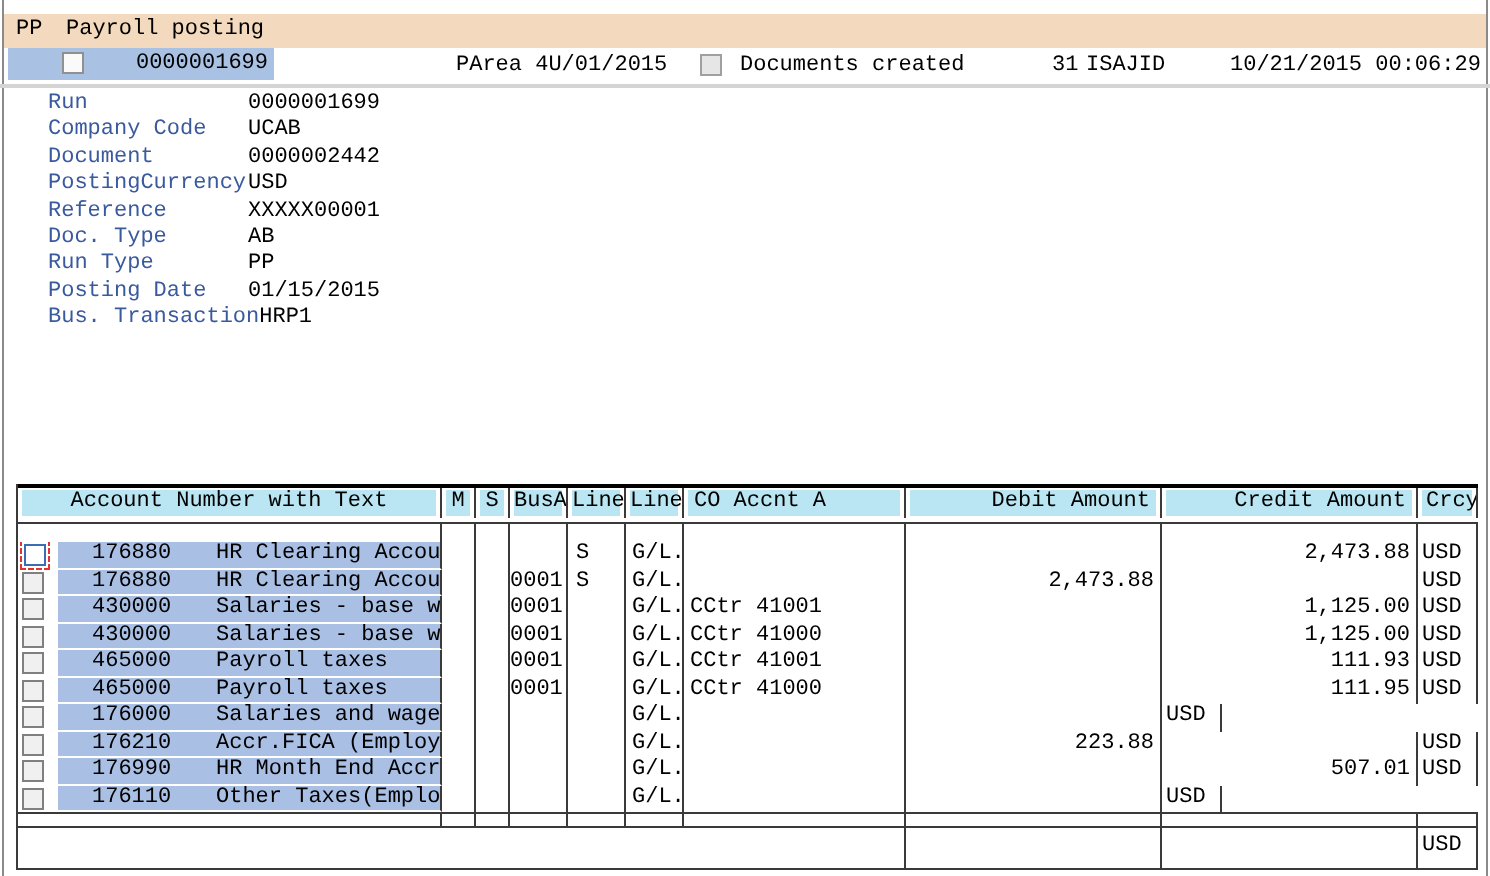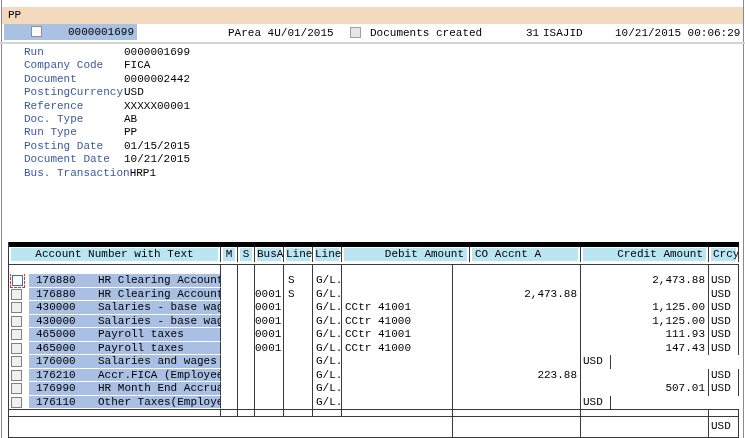--- a/index.html
+++ b/index.html
@@ -21,82 +21,82 @@
   
   .fields{position:absolute;left:24px;top:46px;}
   .field-row{height:13.4px;line-height:13.4px;white-space:pre;}
   .f-label{display:inline-block;min-width:100px;color:#3a5a9e;}
   .f-value{color:#000;}
 
   
   .ptable{position:absolute;left:8px;top:242px;width:730px;border-left:1px solid #3a3a3a;}
   .trow{display:flex;}
   .tc{box-sizing:border-box;border-right:1px solid #3a3a3a;overflow:hidden;white-space:pre;}
-  .hrow{border-top:5px solid #000000;border-bottom:1px solid #3a3a3a;height:17px;}
+  .hrow{border-top:2px solid #000000;border-bottom:1px solid #3a3a3a;height:17px;}
   .hrow .tc{height:15px;}
   .hin{margin:1px 2px;background:#b9e6f2;height:13px;line-height:13px;}
   .srow .tc{height:100%;}
   .drow{height:13.5px;line-height:13px;}
   .c-acc{background:#a9c0e4;border-bottom:1px solid #ffffff;}
-  .acc-num{display:inline-block;width:62px;margin-left:7px;}
+  .acc-num{display:inline-block;width:62px;margin-left:17px;}
   .cb{width:11px;height:11px;margin:1px 0 0 2px;background:#f0f0f0;border:1px solid #808080;box-sizing:border-box;}
   .cb.focused{background:#ffffff;border:1px solid #3b6db0;outline:1px dashed #e23333;outline-offset:1px;margin-left:3px;}
   .hline{height:1px;background:#3a3a3a;width:100%;}
   .frow{border-top:1px solid #3a3a3a;border-bottom:1px solid #3a3a3a;height:20px;}
   .ar{text-align:right;} .ac{text-align:center;}
 </style>
 </head>
 <body>
 
 <div class="screen">
   <div class="edge edge-left"></div>
   <div class="edge edge-right"></div>
 
   <div class="title-bar">
     <span class="abs" style="left:6px;">PP</span>
+    <span class="abs" style="left:31px;">Payroll posting</span>
   </div>
 
   <div class="run-bar">
     <div class="run-select">
       <span class="cbx" style="left:27px;top:2px;"></span>
       <span class="run-id">0000001699</span>
     </div>
     <span class="abs" style="left:226px;">PArea 4U/01/2015</span>
     <span class="cbx grey" style="left:348px;top:3px;"></span>
     <span class="abs" style="left:368px;">Documents created</span>
     <span class="abs" style="left:524px;">31</span>
     <span class="abs" style="left:541px;">ISAJID</span>
     <span class="abs" style="left:613px;">10/21/2015 00:06:29</span>
   </div>
 
   <div class="sep"></div>
 
   <div class="fields">
       <div class="field-row"><span class="f-label">Run</span><span class="f-value">0000001699</span></div>
-      <div class="field-row"><span class="f-label">Company Code</span><span class="f-value">FICA</span></div>
+      <div class="field-row"><span class="f-label">Company Code</span><span class="f-value">UCAB</span></div>
       <div class="field-row"><span class="f-label">Document</span><span class="f-value">0000002442</span></div>
       <div class="field-row"><span class="f-label">PostingCurrency</span><span class="f-value">USD</span></div>
       <div class="field-row"><span class="f-label">Reference</span><span class="f-value">XXXXX00001</span></div>
       <div class="field-row"><span class="f-label">Doc. Type</span><span class="f-value">AB</span></div>
       <div class="field-row"><span class="f-label">Run Type</span><span class="f-value">PP</span></div>
       <div class="field-row"><span class="f-label">Posting Date</span><span class="f-value">01/15/2015</span></div>
-      <div class="field-row"><span class="f-label">Document Date</span><span class="f-value">10/21/2015</span></div>
       <div class="field-row"><span class="f-label">Bus. Transaction</span><span class="f-value">HRP1</span></div>
     </div>
 
   <div class="ptable">
     <div class="trow hrow">
         <div class="tc" style="width: 212px;"><div class="hin ac">Account Number with Text</div></div>
         <div class="tc" style="width: 17px;"><div class="hin ac">M</div></div>
         <div class="tc" style="width: 17px;"><div class="hin ac">S</div></div>
         <div class="tc" style="width: 29px;"><div class="hin ac">BusA</div></div>
         <div class="tc" style="width: 29px;"><div class="hin ac">Line</div></div>
         <div class="tc" style="width: 29px;"><div class="hin ac">Line</div></div>
+        <div class="tc" style="width: 111px;"><div class="hin " style="padding-left: 3px;">CO Accnt A</div></div>
         <div class="tc" style="width: 128px;"><div class="hin ar" style="padding-right: 3px;">Debit Amount</div></div>
-        <div class="tc" style="width: 111px;"><div class="hin " style="padding-left: 3px;">CO Accnt A</div></div>
         <div class="tc" style="width: 128px;"><div class="hin ar" style="padding-right: 3px;">Credit Amount</div></div>
         <div class="tc" style="width: 30px;"><div class="hin " style="padding-left: 2px;">Crcy</div></div>
       </div>
     <div class="trow srow" style="height:9px;">
         <div class="tc" style="width: 212px;"></div>
         <div class="tc" style="width: 17px;"></div>
         <div class="tc" style="width: 17px;"></div>
         <div class="tc" style="width: 29px;"></div>
         <div class="tc" style="width: 29px;"></div>
         <div class="tc" style="width: 29px;"></div>
@@ -174,21 +174,21 @@
         <div class="trow drow">
           <div class="tc" style="width: 20px; border-right: none;"><div class="cb"></div></div>
           <div class="tc c-acc" style="width: 192px;"><span class="acc-num">465000</span><span>Payroll taxes</span></div>
           <div class="tc " style="width: 17px;"></div>
           <div class="tc " style="width: 17px;"></div>
           <div class="tc ar" style="width: 29px; padding-right: 3px;">0001</div>
           <div class="tc " style="width: 29px; padding-left: 4px;"></div>
           <div class="tc " style="width: 29px; padding-left: 3px;">G/L..</div>
           <div class="tc " style="width: 111px; padding-left: 3px;">CCtr 41000</div>
           <div class="tc ar" style="width: 128px; padding-right: 3px;"></div>
-          <div class="tc ar" style="width: 128px; padding-right: 3px;">147.43</div>
+          <div class="tc ar" style="width: 128px; padding-right: 3px;">111.95</div>
           <div class="tc " style="width: 30px; padding-left: 2px;">USD</div>
         </div>
         <div class="trow drow">
           <div class="tc" style="width: 20px; border-right: none;"><div class="cb"></div></div>
           <div class="tc c-acc" style="width: 192px;"><span class="acc-num">176000</span><span>Salaries and wages p</span></div>
           <div class="tc " style="width: 17px;"></div>
           <div class="tc " style="width: 17px;"></div>
           <div class="tc ar" style="width: 29px; padding-right: 3px;"></div>
           <div class="tc " style="width: 29px; padding-left: 4px;"></div>
           <div class="tc " style="width: 29px; padding-left: 3px;">G/L..</div>

